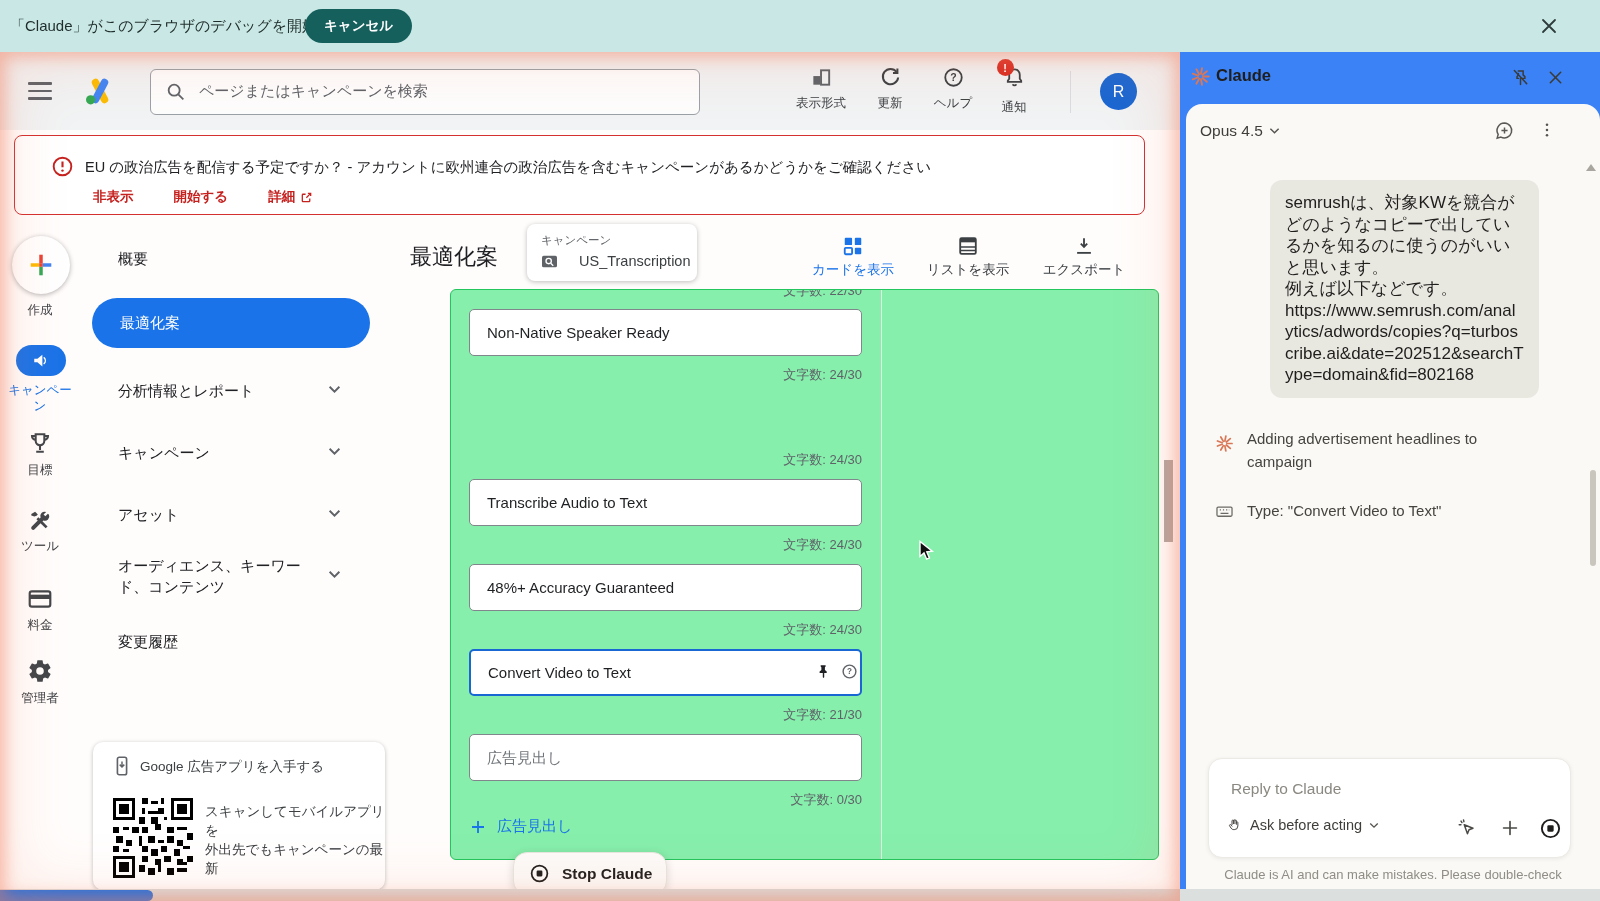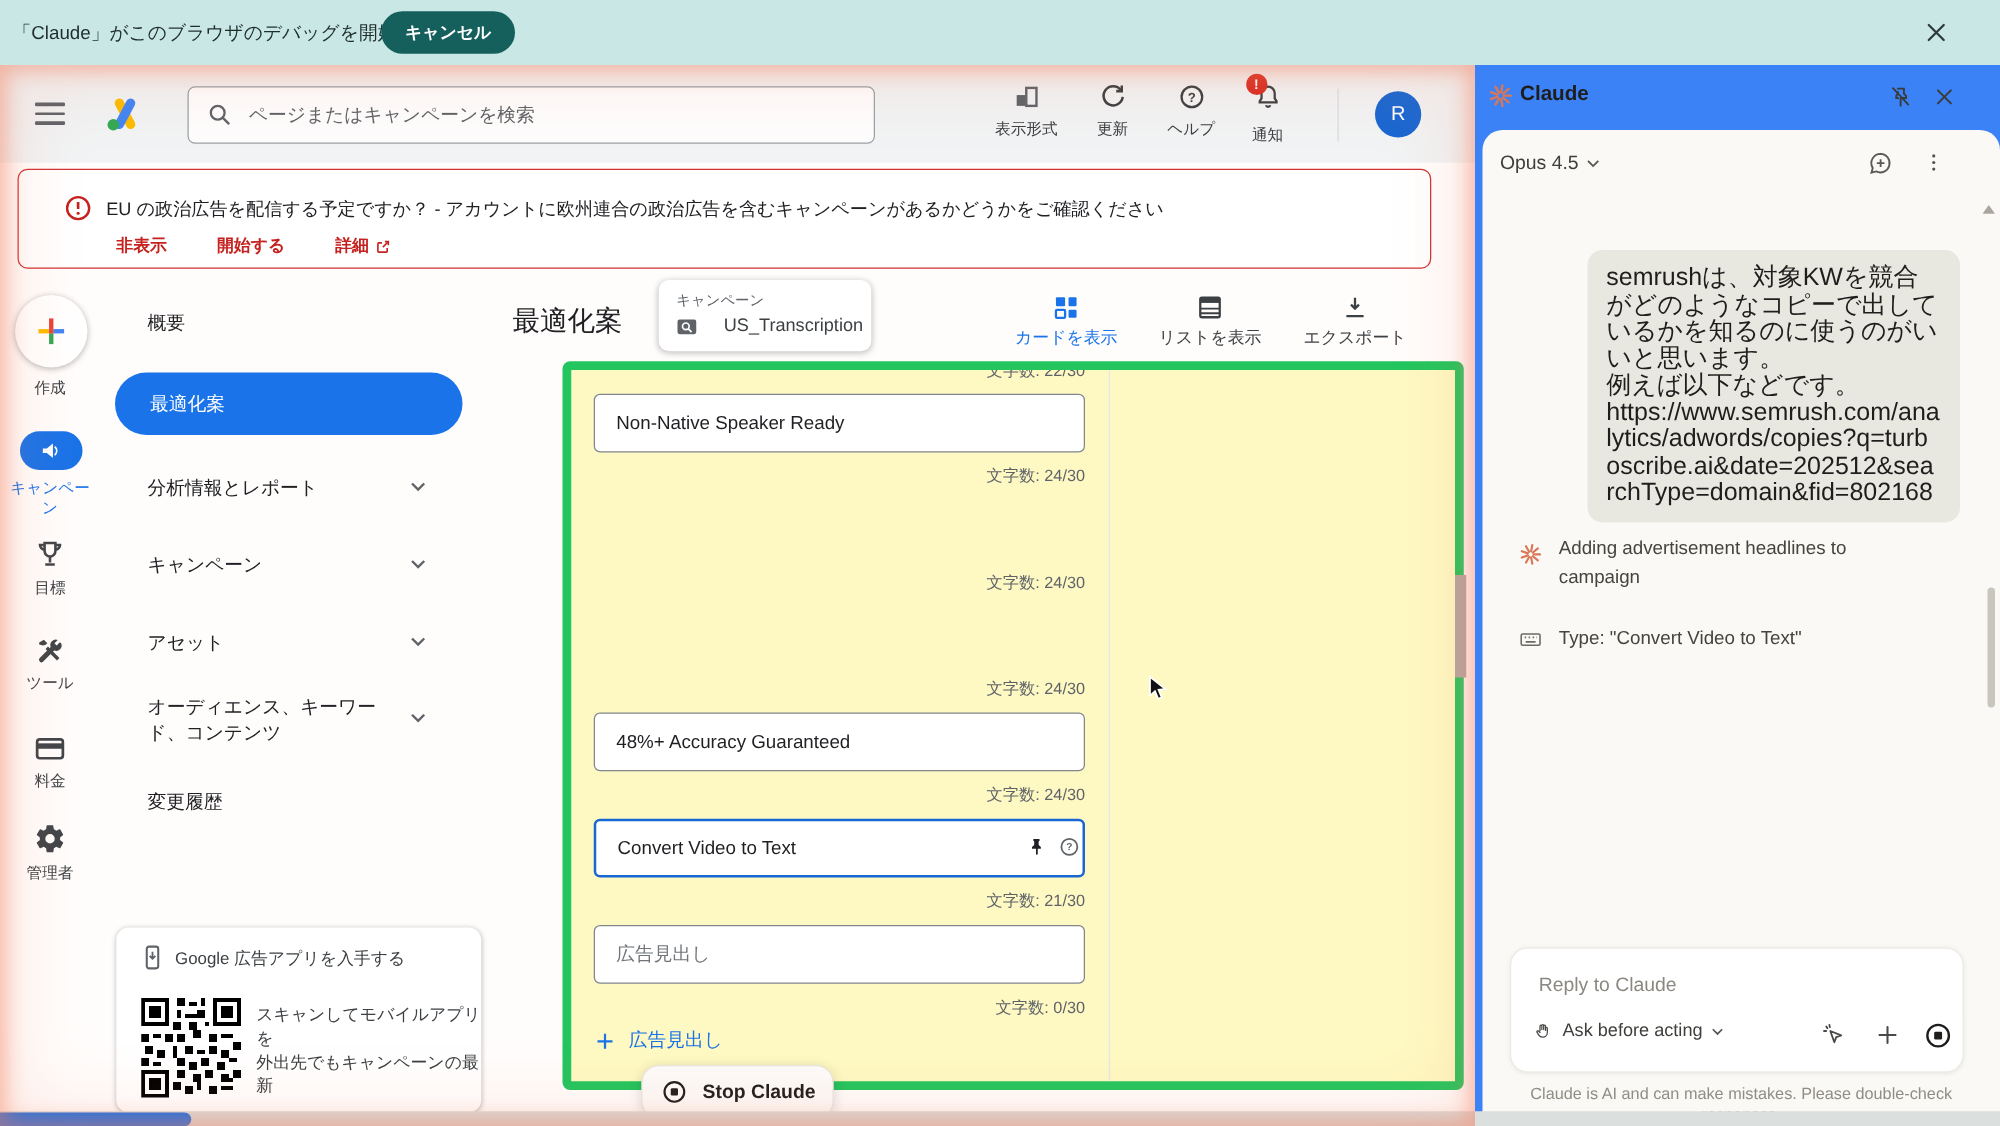--- a/index.html
+++ b/index.html
@@ -21,21 +21,21 @@
   .page::after{content:"";position:absolute;inset:0;pointer-events:none;z-index:60;
     box-shadow:inset 0 0 16px 5px rgba(242,126,95,.48), inset 0 0 55px 16px rgba(242,126,95,.14);}
   .ga-header{position:absolute;left:0;top:0;width:100%;height:78px;background:#f1f3f4;}
   .hamburger{position:absolute;left:28px;top:30px;width:24px;height:18px;cursor:pointer;}
   .hamburger span{display:block;height:2.6px;background:#5f6368;margin-bottom:5px;border-radius:1px;}
   .ads-logo{position:absolute;left:84px;top:24px;}
   .searchbox{position:absolute;left:150px;top:17px;width:548px;height:44px;background:#fdfdfd;
     border:1px solid #9ba1a6;border-radius:6px;}
   .searchbox svg{position:absolute;left:14px;top:11px;}
   .searchbox input{position:absolute;left:46px;top:1px;width:480px;height:40px;border:none;outline:none;
-    background:transparent;font-size:15px;color:#a21caf;font-family:Liberation Sans, sans-serif;}
+    background:transparent;font-size:15px;color:#a21caf;font-family:Liberation Mono, monospace;}
   .searchbox input::placeholder{color:#5f6368;}
   .tool-item{position:absolute;top:14px;width:64px;display:flex;flex-direction:column;align-items:center;cursor:pointer;}
   .tool-item .lbl{font-size:12.5px;color:#3c4043;margin-top:6px;white-space:nowrap;}
   .badge{position:absolute;top:-7px;right:12px;width:17px;height:17px;border-radius:50%;background:#d93025;
     color:#fff;font-size:11px;font-weight:bold;display:flex;align-items:center;justify-content:center;}
   .hdr-divider{position:absolute;left:1070px;top:19px;width:1px;height:42px;background:#dadce0;}
   .avatar{position:absolute;left:1100px;top:21px;width:37px;height:37px;border-radius:50%;background:#1967d2;
     color:#fff;font-size:16px;display:flex;align-items:center;justify-content:center;cursor:pointer;}
 
   
@@ -72,22 +72,22 @@
   .chip{position:absolute;left:527px;top:172px;width:170px;height:57px;background:#fff;border-radius:8px;
     box-shadow:0 1px 5px rgba(0,0,0,.25);cursor:pointer;}
   .chip .cl{position:absolute;left:14px;top:9px;font-size:11.5px;color:#5f6368;}
   .chip .cv{position:absolute;left:14px;top:29px;display:flex;align-items:center;gap:21px;
     font-size:14.5px;color:#3c4043;}
   .viewbtn{position:absolute;top:183px;width:90px;display:flex;flex-direction:column;align-items:center;cursor:pointer;}
   .viewbtn .lbl{font-size:13.5px;color:#3c4043;margin-top:4px;white-space:nowrap;}
   .viewbtn.active .lbl{color:#1a73e8;}
 
   
-  .card{position:absolute;left:450px;top:237px;width:707px;height:569px;background:#fef9c3;
-    border:7px solid #22c55e;border-radius:6px;}
+  .card{position:absolute;left:450px;top:237px;width:707px;height:569px;background:#86efac;
+    border:1px solid #22c55e;border-radius:6px;}
   .card-divider{position:absolute;left:430px;top:0;width:1px;height:100%;background:#e4e6e8;}
   .field{position:absolute;left:18px;width:393px;height:47px;border:1px solid #80868b;border-radius:5px;
     box-sizing:border-box;background:#fff;font-size:15px;color:#1f2023;line-height:45px;padding-left:17px;cursor:text;}
   .field.focused{border:2px solid #1967d2;line-height:43px;}
   .field.empty{color:#70757a;}
   .counter{position:absolute;right:296px;font-size:13px;color:#5f6368;white-space:nowrap;}
   .top-counter{position:absolute;right:296px;top:0;height:7px;overflow:hidden;}
   .top-counter span{display:block;margin-top:-8px;font-size:13px;color:#5f6368;}
   .field-icons{position:absolute;display:flex;gap:9px;}
   .add-link{position:absolute;left:18px;top:527px;display:flex;align-items:center;gap:10px;cursor:pointer;}
@@ -102,22 +102,22 @@
   .stop-pill .txt{font-size:15.5px;font-weight:bold;color:#1f1e1d;margin-left:12px;}
 
   
   .claude{position:absolute;left:1180px;top:52px;width:420px;height:849px;background:#3b82f6;}
   .cl-header{position:absolute;left:0;top:0;width:100%;height:52px;}
   .cl-title{position:absolute;left:36px;top:14px;font-size:16.5px;font-weight:bold;color:#1f1e1d;}
   .cl-panel{position:absolute;left:6px;top:52px;width:414px;height:797px;background:#faf9f5;
     border-radius:16px 16px 0 0;}
   .model-row{position:absolute;left:14px;top:18px;display:flex;align-items:center;gap:6px;cursor:pointer;}
   .model-row .m{font-size:15.5px;color:#3f3e3a;}
-  .bubble{position:absolute;left:84px;top:96px;width:298px;background:#e9e8e0;border-radius:12px;
-    padding:12px 15px;box-sizing:border-box;font-size:20px;line-height:21.5px;color:#1f1e1d;
+  .bubble{position:absolute;left:84px;top:76px;width:269px;background:#e9e8e0;border-radius:12px;
+    padding:12px 15px;box-sizing:border-box;font-size:17px;line-height:21.5px;color:#1f1e1d;
     white-space:pre-wrap;word-break:break-all;}
   .status-row{position:absolute;left:29px;display:flex;gap:13px;}
   .status-row .st{font-size:15px;line-height:22.5px;color:#45443f;width:268px;}
   .cl-thumb{position:absolute;right:4px;top:366px;width:6px;height:96px;border-radius:3px;background:#c9c6be;}
   .cl-arrow{position:absolute;right:4px;top:60px;width:0;height:0;border-left:5px solid transparent;
     border-right:5px solid transparent;border-bottom:7px solid #a8a69e;}
   .reply{position:absolute;left:22px;top:654px;width:363px;height:100px;background:#fff;border:1px solid #eceae4;
     border-radius:14px;box-shadow:0 1px 4px rgba(0,0,0,.07);box-sizing:border-box;}
   .reply input{position:absolute;left:20px;top:16px;width:300px;height:26px;border:none;outline:none;
     font-size:15.5px;color:#3f3e3a;background:transparent;font-family:"Liberation Sans",sans-serif;}
@@ -409,20 +409,21 @@
       <div class="card-divider"></div>
       <div class="top-counter">
           <span>文字数: 22/30</span>
         </div>
 
       <div class="field" style="top:19px;">Non-Native Speaker Ready</div>
       <div class="counter" style="top:76px;">文字数: 24/30</div>
 
       <div class="counter" style="top:161px;">文字数: 24/30</div>
 
+      <div class="field" style="top:189px;">Transcribe Audio to Text</div>
       <div class="counter" style="top:246px;">文字数: 24/30</div>
 
       <div class="field" style="top:274px;">48%+ Accuracy Guaranteed</div>
       <div class="counter" style="top:331px;">文字数: 24/30</div>
 
       <div class="field focused" style="top:359px;">Convert Video to Text</div>
       <div class="field-icons" style="left:364px;top:373px;">
         <svg width="17" height="17" viewBox="0 0 24 24">
             <path d="M9 3h6v2l-1 1v4l2.5 2v2H13v6l-1 1.2L11 20v-6H6.5v-2L9 10V6L8 5V3z" fill="#202124"></path>
           </svg>

